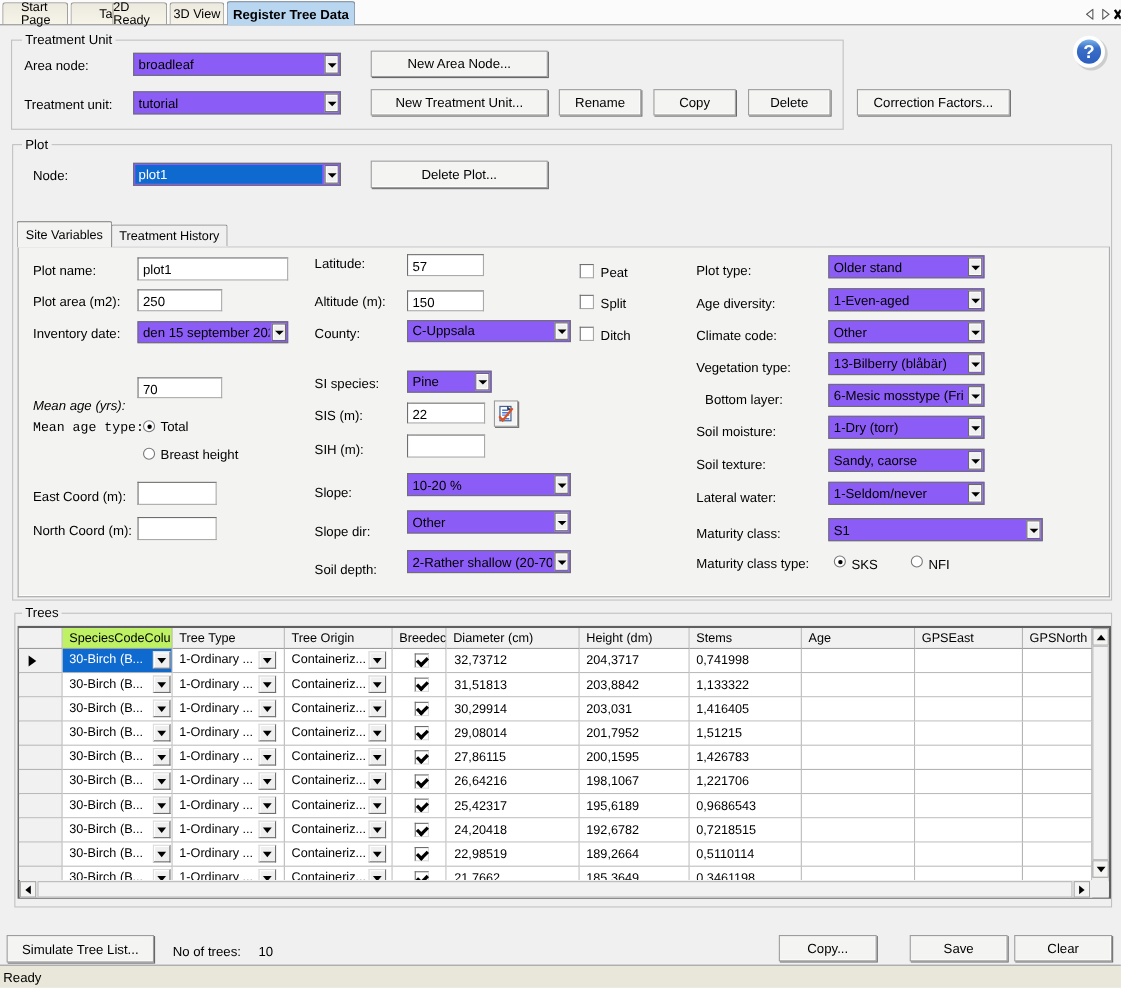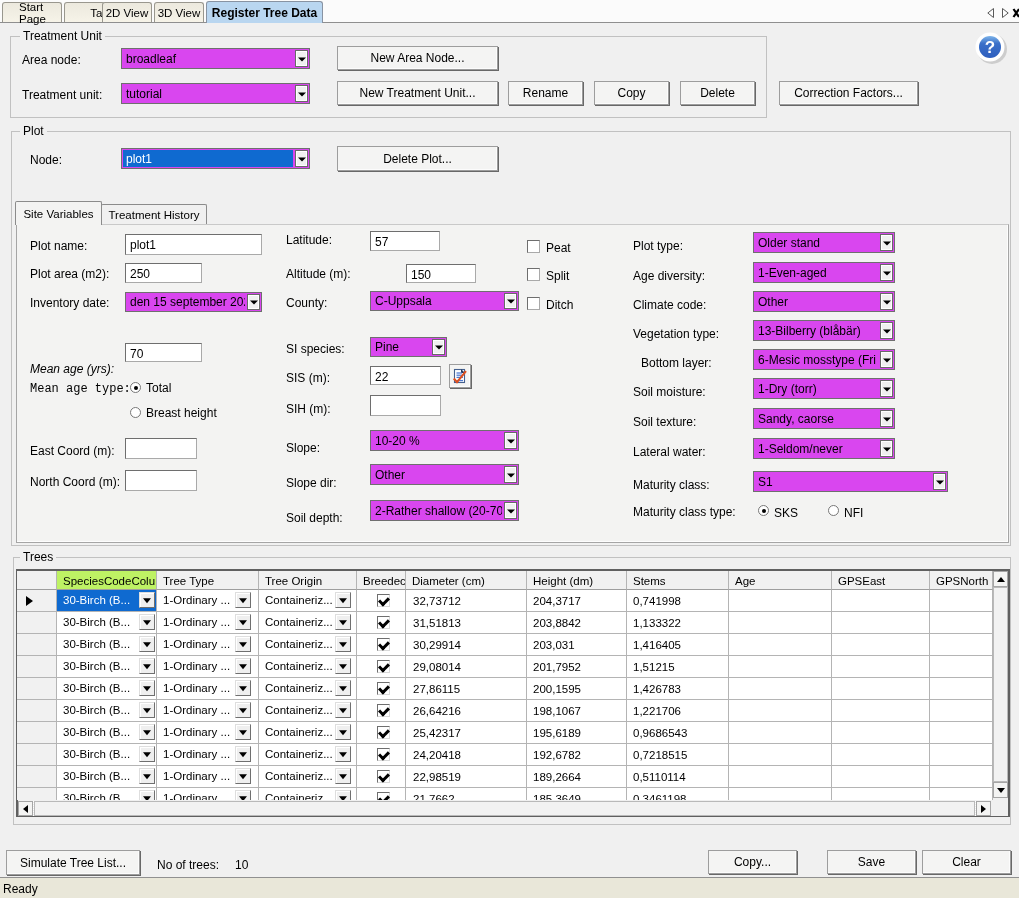--- a/index.html
+++ b/index.html
@@ -1,19 +1,19 @@
 <!DOCTYPE html>
 <html><head><meta charset="utf-8"><style>
 *{margin:0;padding:0;box-sizing:border-box;}
 html,body{width:1019px;height:898px;overflow:hidden;}
 body{font-family:"Liberation Sans",sans-serif;font-size:12px;color:#000;background:#f0f0f0;position:relative;}
 .abs{position:absolute;}
 .lbl{position:absolute;white-space:nowrap;font-size:12px;line-height:14px;}
 .inp{position:absolute;background:#fff;border:1px solid #a9a9a9;border-top-color:#6e6e6e;border-left-color:#6e6e6e;font-size:12px;line-height:14px;padding:3px 0 0 4px;white-space:nowrap;overflow:hidden;}
-.cmb{position:absolute;background:#d946ef;border:1px solid #6f6f6f;overflow:hidden;}
+.cmb{position:absolute;background:#8b5cf6;border:1px solid #6f6f6f;overflow:hidden;}
 .t{position:absolute;left:4px;top:50%;transform:translateY(-50%);font-size:12px;white-space:nowrap;z-index:3;}
 .cmb .t{right:16px;overflow:hidden;}
 #grid .t,#grid .gcell{font-size:11.5px;}
 .cmbtn{position:absolute;top:1px;right:1px;bottom:1px;width:13px;background:#f0f0f0;border:1px solid #696969;box-shadow:inset 0 0 0 1px #fff;}
 .cmbtn:after{content:"";position:absolute;left:50%;top:50%;transform:translate(-50%,-35%);width:0;height:0;border-left:4px solid transparent;border-right:4px solid transparent;border-top:4px solid #000;}
 .rbtn{position:absolute;background:#efefef;border:1px solid;border-color:#dedede #6f6f6f #6f6f6f #dedede;box-shadow:inset 1px 1px 0 #fff;}
 .rbtn:after{content:"";position:absolute;left:50%;top:50%;transform:translate(-50%,-35%);width:0;height:0;border-left:4px solid transparent;border-right:4px solid transparent;border-top:5px solid #000;}
 .btn{position:absolute;background:#f4f4f3;border:1px solid #9d9d9d;box-shadow:1px 1px 0 #686868, inset -1px -1px 0 #fcfcfc;display:flex;align-items:center;justify-content:center;font-size:12px;white-space:nowrap;}
 .gb{position:absolute;border:1px solid #c1c1c1;}
 .gblab{position:absolute;background:#f0f0f0;padding:0 3px;font-size:12px;line-height:13px;}
@@ -22,21 +22,21 @@
 .rad.on:after{content:"";position:absolute;left:2.5px;top:2.5px;width:4px;height:4px;border-radius:50%;background:#000;}
 .tab{position:absolute;top:2px;height:20px;background:linear-gradient(180deg,#ece9de,#f6f3e8);border:1px solid #99978e;border-bottom:none;border-radius:3px 3px 0 0;display:flex;align-items:center;justify-content:center;font-size:11.5px;}
 .gcell{position:absolute;overflow:hidden;font-size:12px;line-height:14px;white-space:nowrap;}
 .chk{position:absolute;width:13px;height:13px;background:#fff;border:1px solid #d9d9d9;border-top-color:#6e6e6e;border-left-color:#6e6e6e;}
 .chk:after{content:"";position:absolute;left:1px;top:2px;width:7px;height:4px;border-left:3px solid #000;border-bottom:3px solid #000;transform:rotate(-45deg);}
 </style></head><body>
 <div class="abs" style="left:0;top:0;width:1019px;height:22px;background:#fbfbfb;"></div>
 <div class="abs" style="left:0;top:22px;width:1019px;height:1px;background:#8f8f8f;"></div>
 <div class="tab" style="left:2px;width:60px;padding-left:16px;">Start Page</div>
 <div class="tab" style="left:64px;width:36px;padding-left:39px;">Table</div>
-<div class="tab" style="left:102px;width:50px;">2D View</div>
+<div class="tab" style="left:102px;width:50px;">2D Ready</div>
 <div class="tab" style="left:154px;width:50px;">3D View</div>
 <div class="abs" style="left:206px;top:1px;width:117px;height:22px;background:#b9d6f0;border:1px solid #8893a2;border-bottom:none;border-radius:3px 3px 0 0;display:flex;align-items:center;justify-content:center;font-weight:bold;font-size:12px;">Register Tree Data</div>
 <svg class="abs" style="left:987px;top:8px;" width="32" height="10" viewBox="0 0 32 10">
     <path d="M6.5 0.5 L6.5 9.5 L0.8 5 Z" fill="#fdfdfd" stroke="#5a5a5a" stroke-width="1"></path>
     <path d="M15.5 0.5 L15.5 9.5 L21.2 5 Z" fill="#fdfdfd" stroke="#5a5a5a" stroke-width="1"></path>
     <path d="M26.5 1 L32 9 M32 1 L26.5 9" stroke="#000" stroke-width="2.2"></path>
   </svg>
 <svg class="abs" style="left:973px;top:30px;" width="36" height="36" viewBox="0 0 36 36">
     <defs>
       <linearGradient id="hg" x1="0" y1="0" x2="0" y2="1">
@@ -96,21 +96,21 @@
 <div class="lbl" style="left:146px;top:381px;">Total</div>
 <div class="rad" style="left:130px;top:407px;"></div>
 <div class="lbl" style="left:146px;top:406px;">Breast height</div>
 <div class="lbl" style="left:30px;top:444px;">East Coord (m):</div>
 <div class="inp" style="left:125px;top:438px;width:72px;height:21px;"></div>
 <div class="lbl" style="left:30px;top:475px;">North Coord (m):</div>
 <div class="inp" style="left:125px;top:470px;width:72px;height:21px;"></div>
 <div class="lbl" style="left:286px;top:233px;">Latitude:</div>
 <div class="inp" style="left:370px;top:231px;width:70px;height:20px;">57</div>
 <div class="lbl" style="left:286px;top:267px;">Altitude (m):</div>
-<div class="inp" style="left:370px;top:264px;width:70px;height:19px;margin-left:36px;">150</div>
+<div class="inp" style="left:370px;top:264px;width:70px;height:19px;">150</div>
 <div class="lbl" style="left:286px;top:296px;">County:</div>
 <div class="cmb" style="left:370px;top:291px;width:149px;height:20px;">
     <span class="t">C-Uppsala</span>
     <span class="cmbtn"></span>
   </div>
 <div class="lbl" style="left:286px;top:342px;">SI species:</div>
 <div class="cmb" style="left:370px;top:337px;width:77px;height:20px;">
     <span class="t">Pine</span>
     <span class="cmbtn"></span>
   </div>

